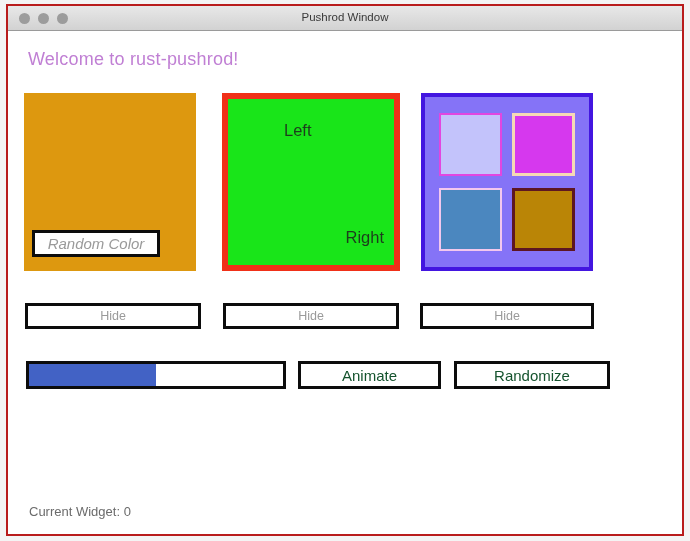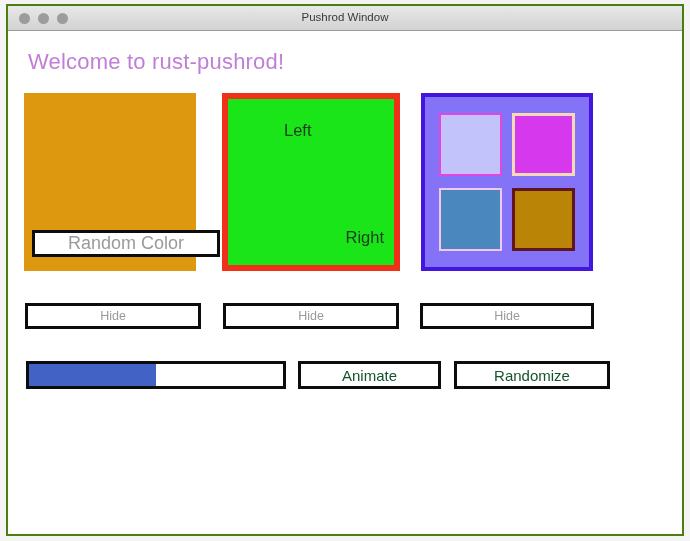--- a/index.html
+++ b/index.html
@@ -19,21 +19,21 @@
     background: #f4f4f4;
   }
 
   
   #window {
     position: absolute;
     left: 6px;
     top: 4px;
     width: 678px;
     height: 532px;
-    border: 2px solid #4d7c0f;
+    border: 2px solid #b91c1c;
     background: #ffffff;
     overflow: hidden;
   }
 
   #titlebar {
     position: relative;
     height: 25px;
     background: linear-gradient(to bottom, #e8e8e8 0%, #d2d2d2 100%);
     border-bottom: 1px solid #9a9a9a;
   }
@@ -64,21 +64,21 @@
   #client {
     position: relative;
     height: 505px;
     background: #ffffff;
   }
 
   #heading {
     position: absolute;
     left: 20px;
     top: 18px;
-    font-size: 22px;
+    font-size: 18px;
     font-weight: 400;
     color: #c07fd4;
     letter-spacing: 0.2px;
   }
 
   
   #widget-row {
     position: absolute;
     left: 0;
     top: 62px;
@@ -92,29 +92,30 @@
     left: 16px;
     top: 0;
     width: 172px;
     height: 178px;
     background: #dd980f;
   }
   #random-color-button {
     position: absolute;
     left: 8px;
     bottom: 14px;
-    width: 188px;
+    width: 128px;
     height: 27px;
     background: #ffffff;
     border: 3px solid #0c0c0c;
     display: flex;
     align-items: center;
     justify-content: center;
-    font-size: 18px;
+    font-size: 15px;
     color: #9a9a9a;
+    font-style: italic;
   }
 
   
   #green-box {
     position: absolute;
     left: 214px;
     top: 0;
     width: 178px;
     height: 178px;
     background: #19e519;
@@ -313,17 +314,18 @@
       </div>
 
       <div id="control-row">
         <div id="progress-bar">
           <div id="progress-fill" style="width: 50%;"></div>
         </div>
         <div class="action-button" id="animate-button">Animate</div>
         <div class="action-button" id="randomize-button">Randomize</div>
       </div>
 
+      <div id="status-text">Current Widget: 0</div>
 
 
     </div>
   </div>
 </div>
 
 </body></html>

